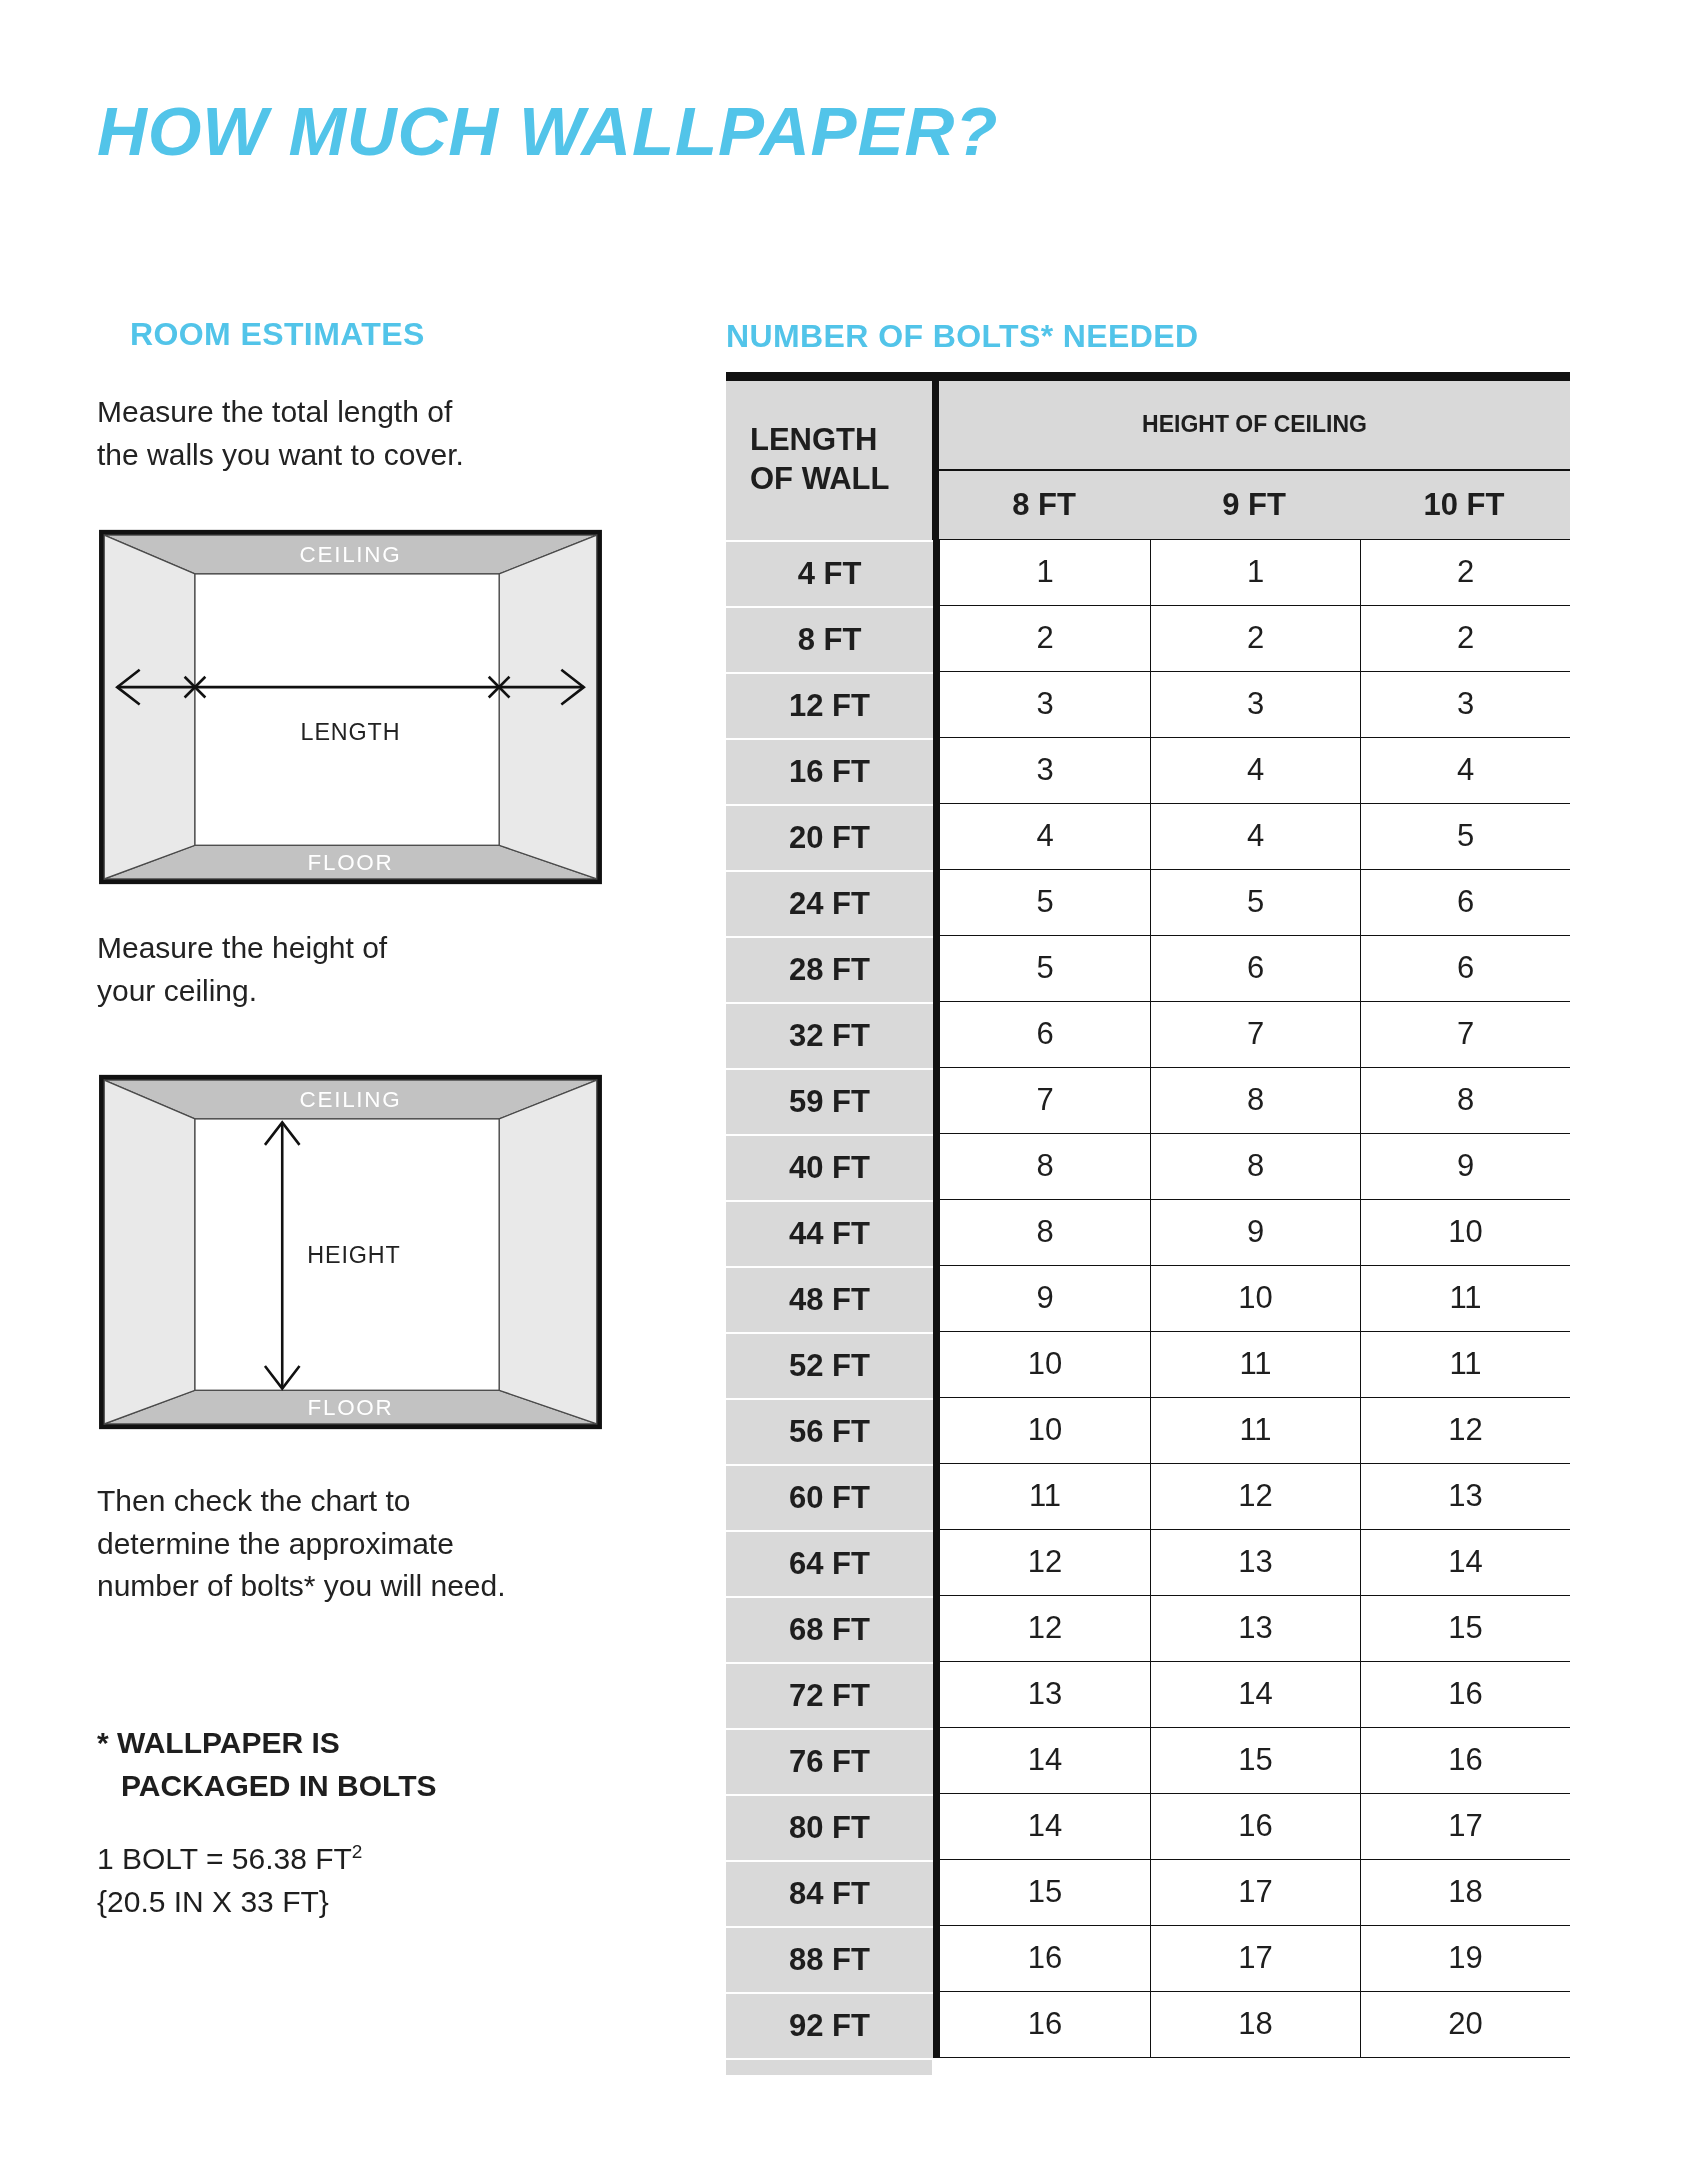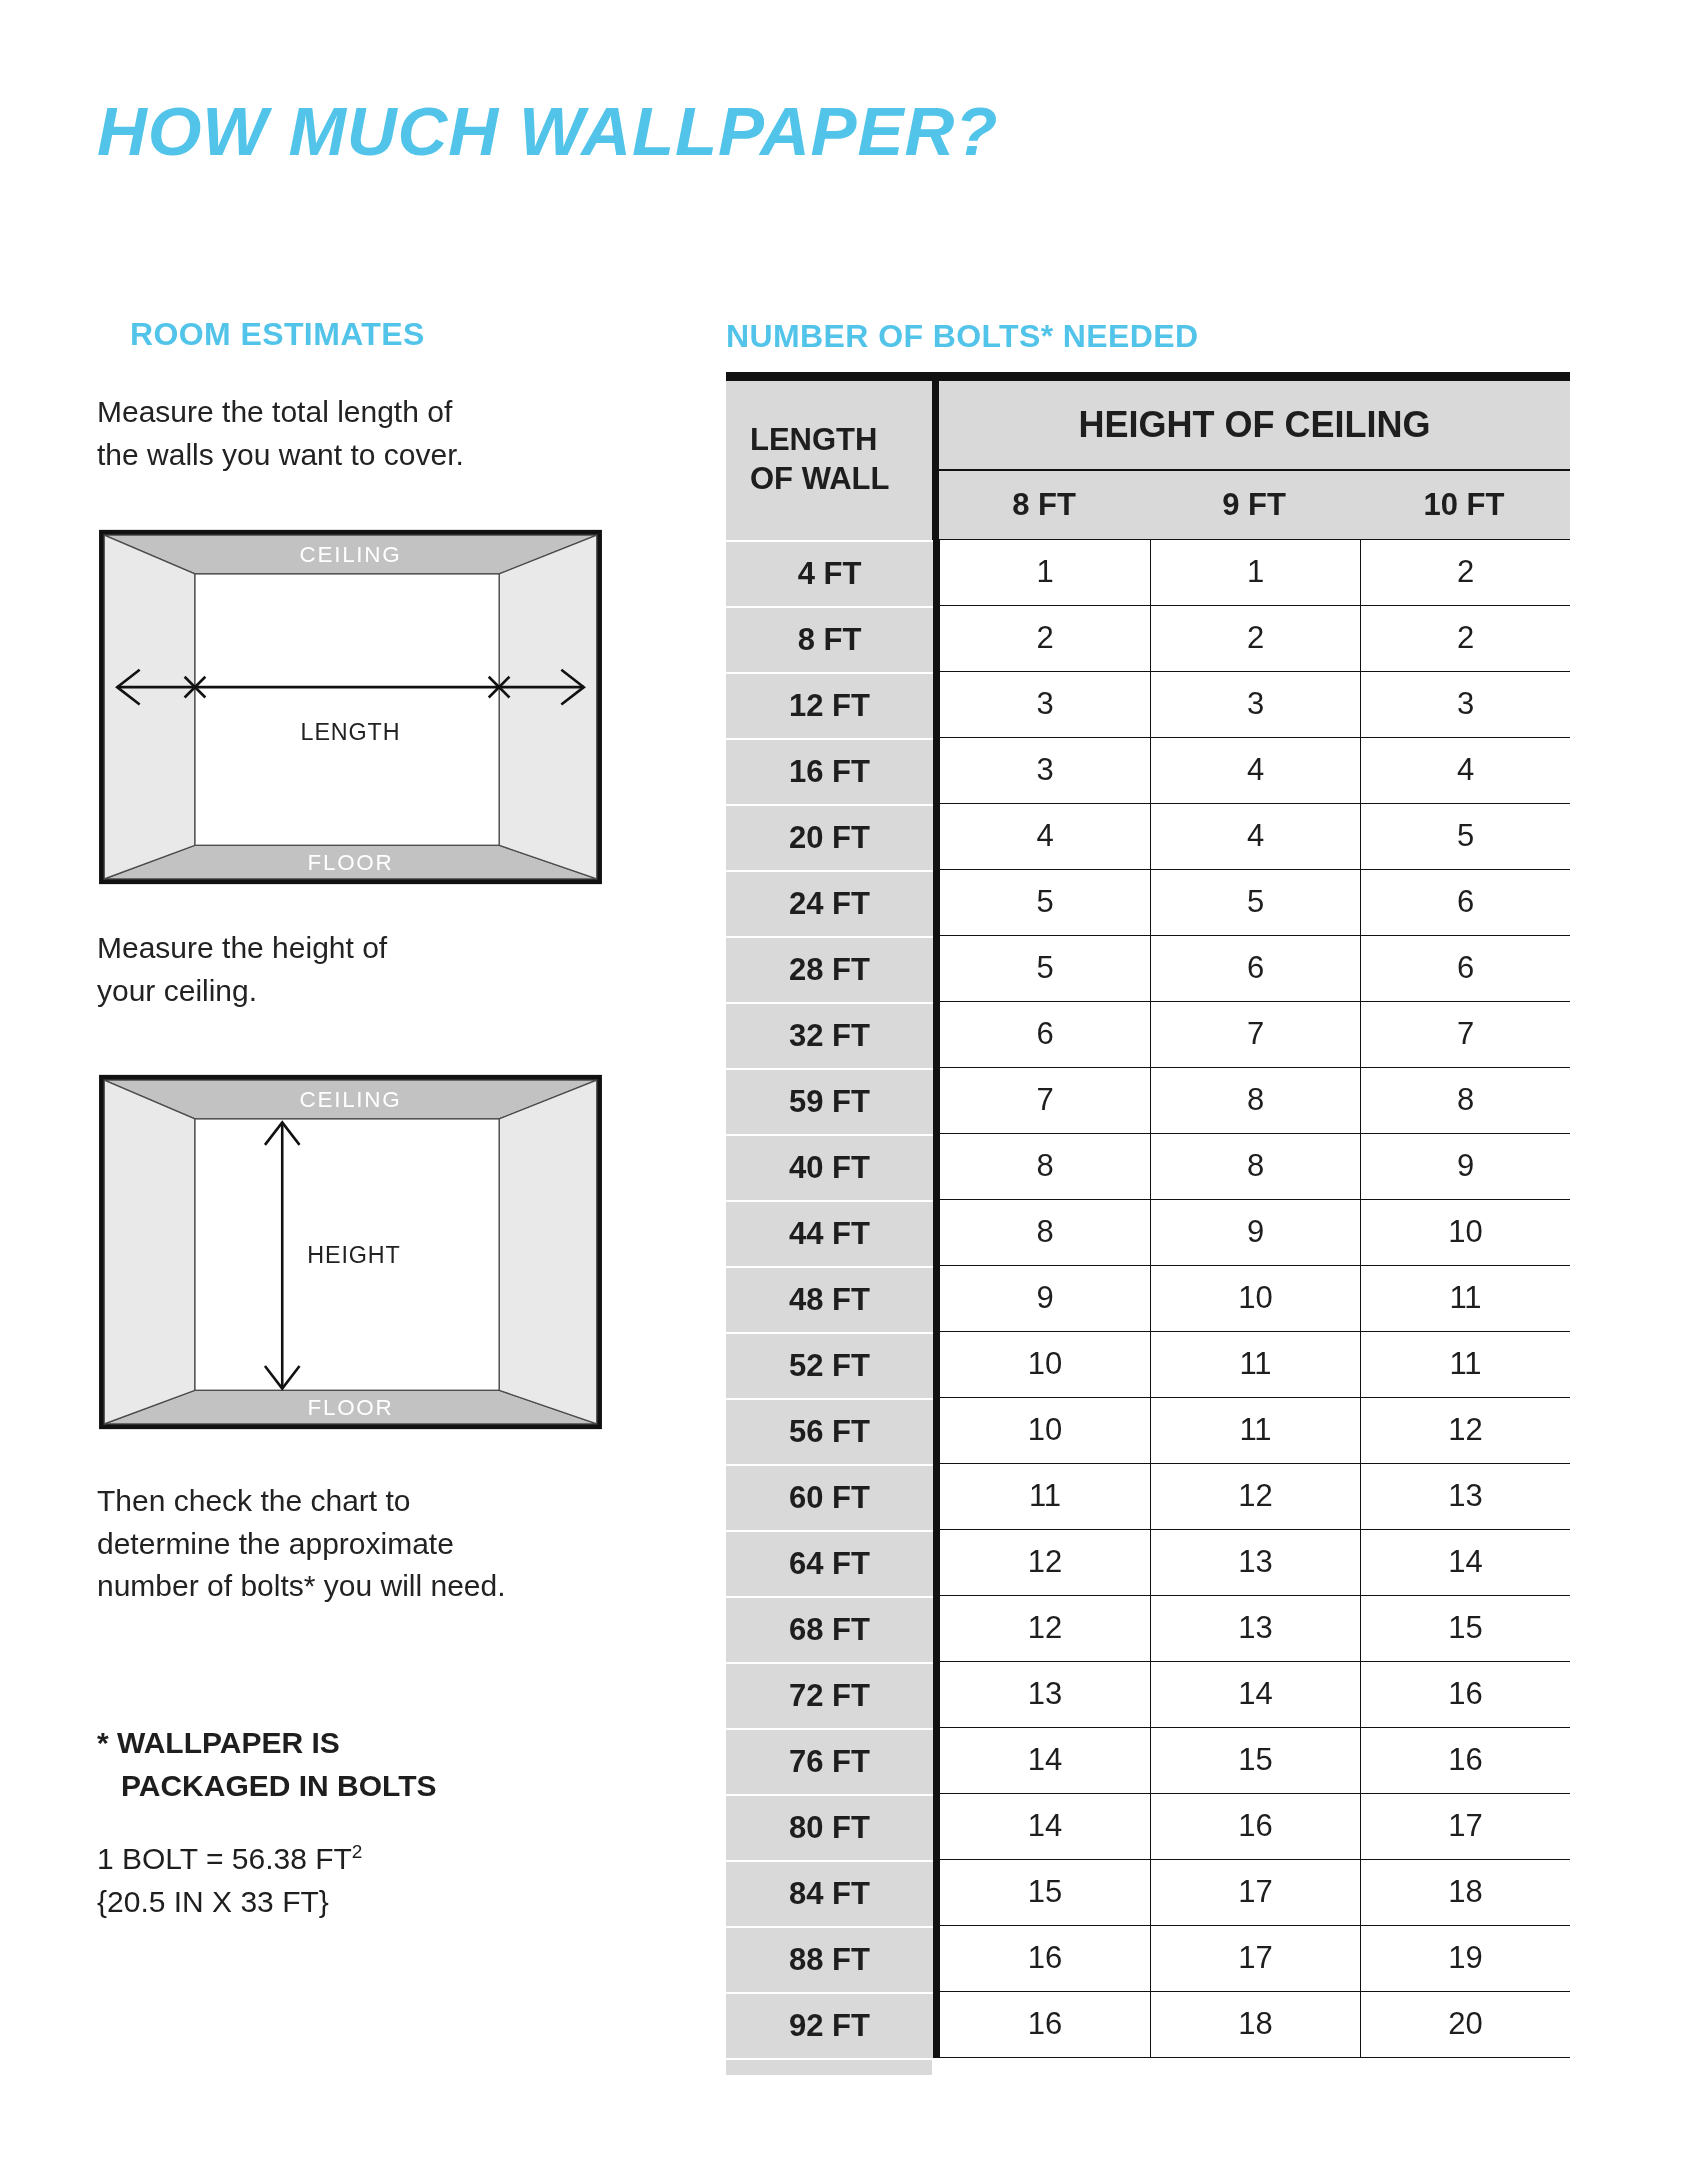--- a/index.html
+++ b/index.html
@@ -109,21 +109,21 @@
     background: var(--gray);
     border-left: 7.8px solid var(--line);
     border-bottom: 1.7px solid var(--line);
   }
   .group-h {
     height: 90px;
     border-bottom: 2.6px solid var(--line);
     display: flex;
     align-items: center;
     justify-content: center;
-    font-size: 36px;
+    font-size: 23px;
     font-weight: bold;
   }
   .sub-row { display: flex; height: 68px; }
   .sub-cell {
     width: 210px;
     display: flex;
     align-items: center;
     justify-content: center;
     font-size: 31px;
     font-weight: bold;

